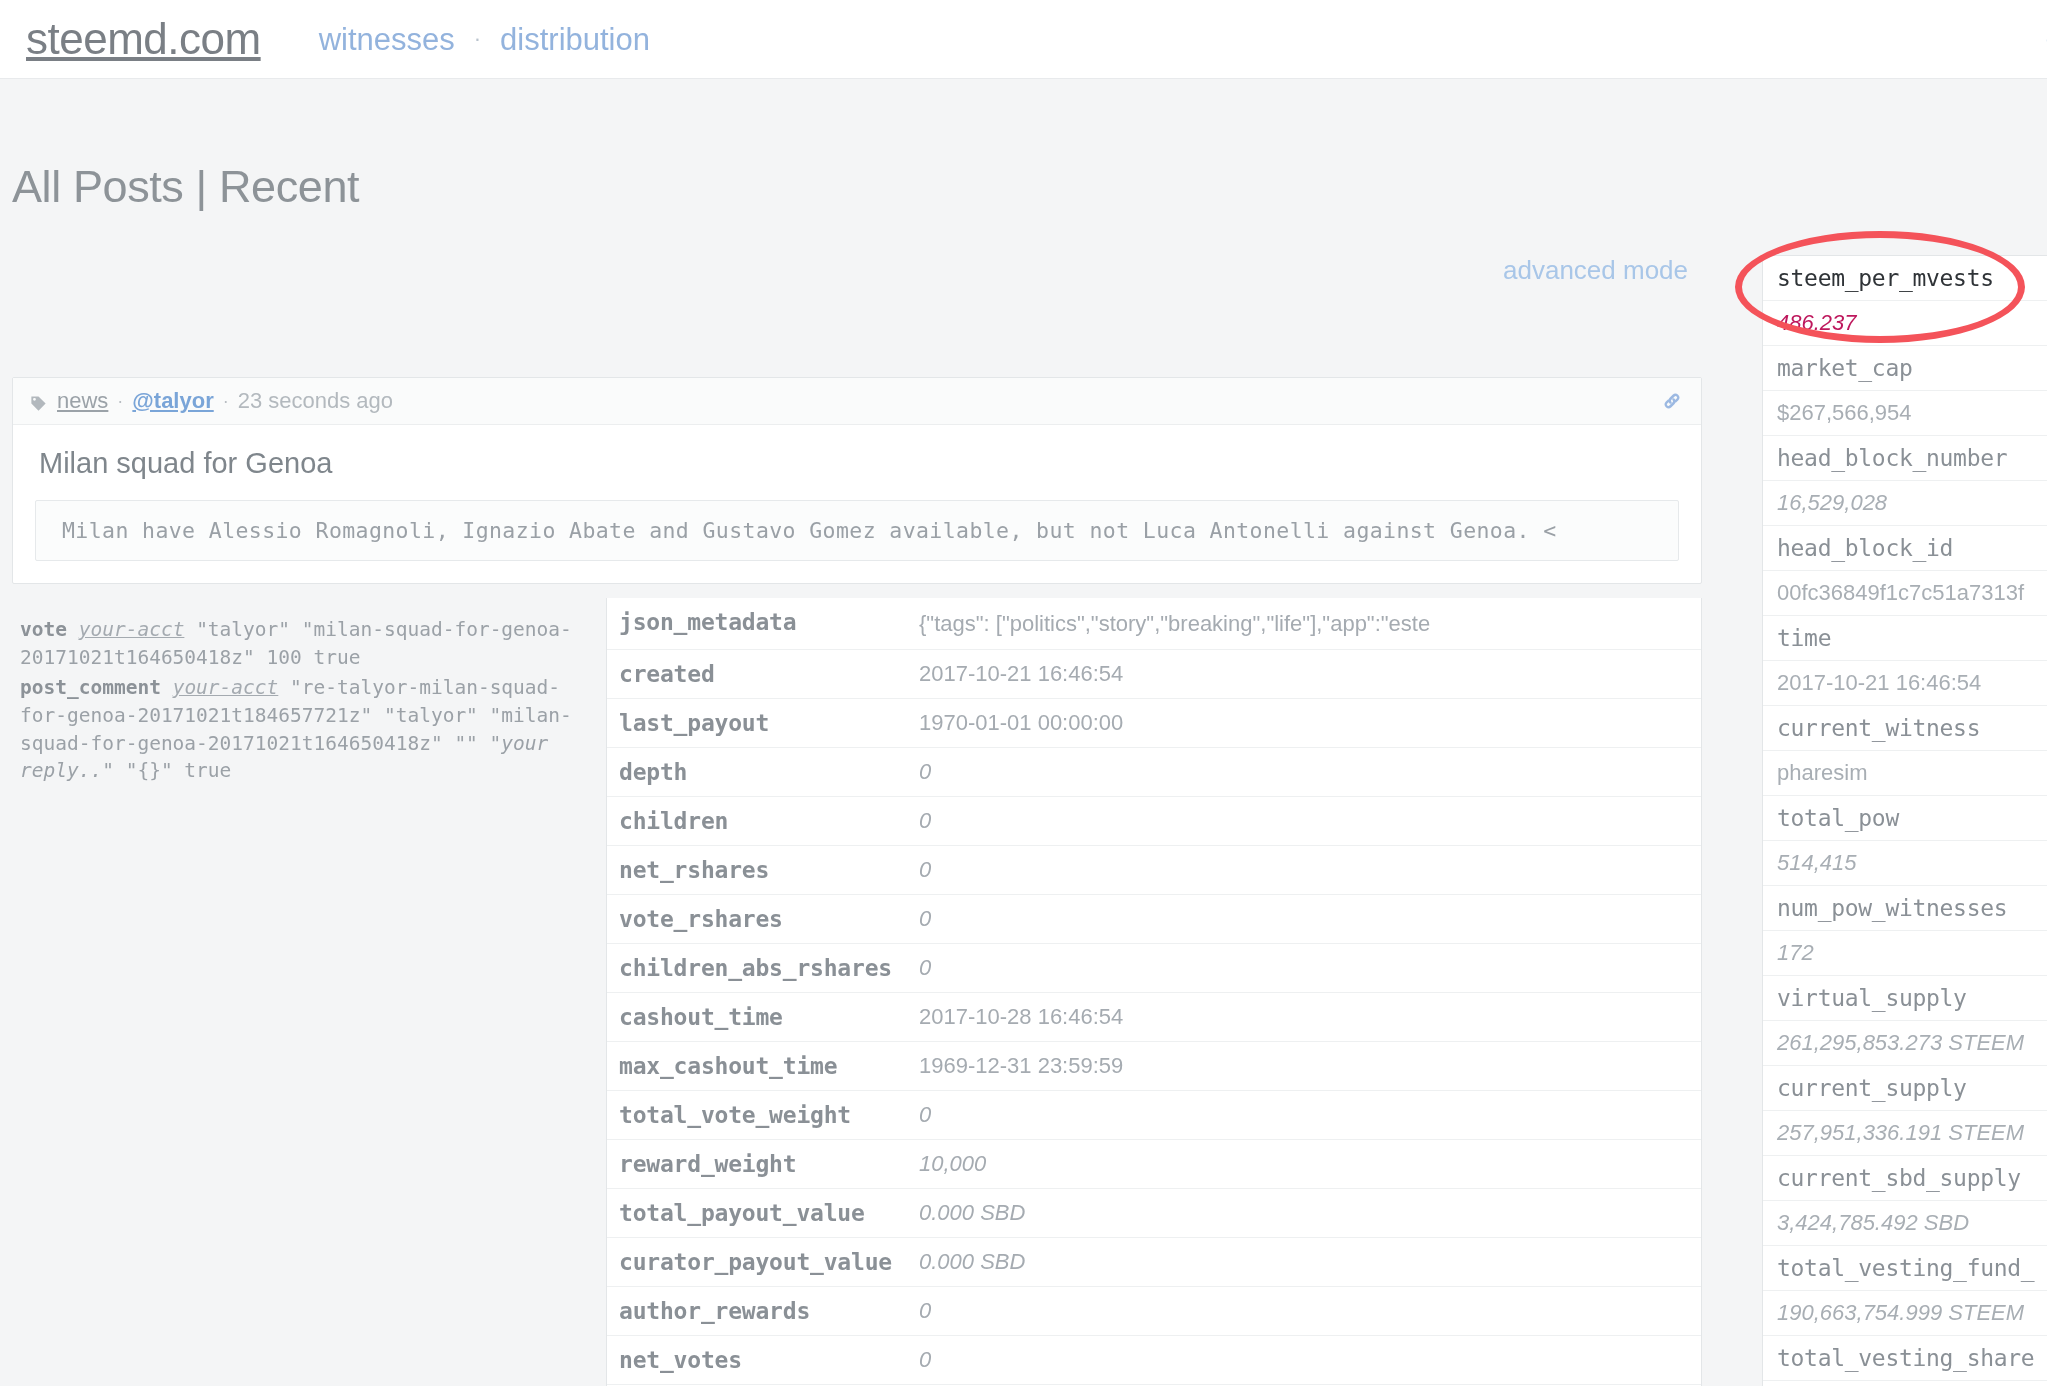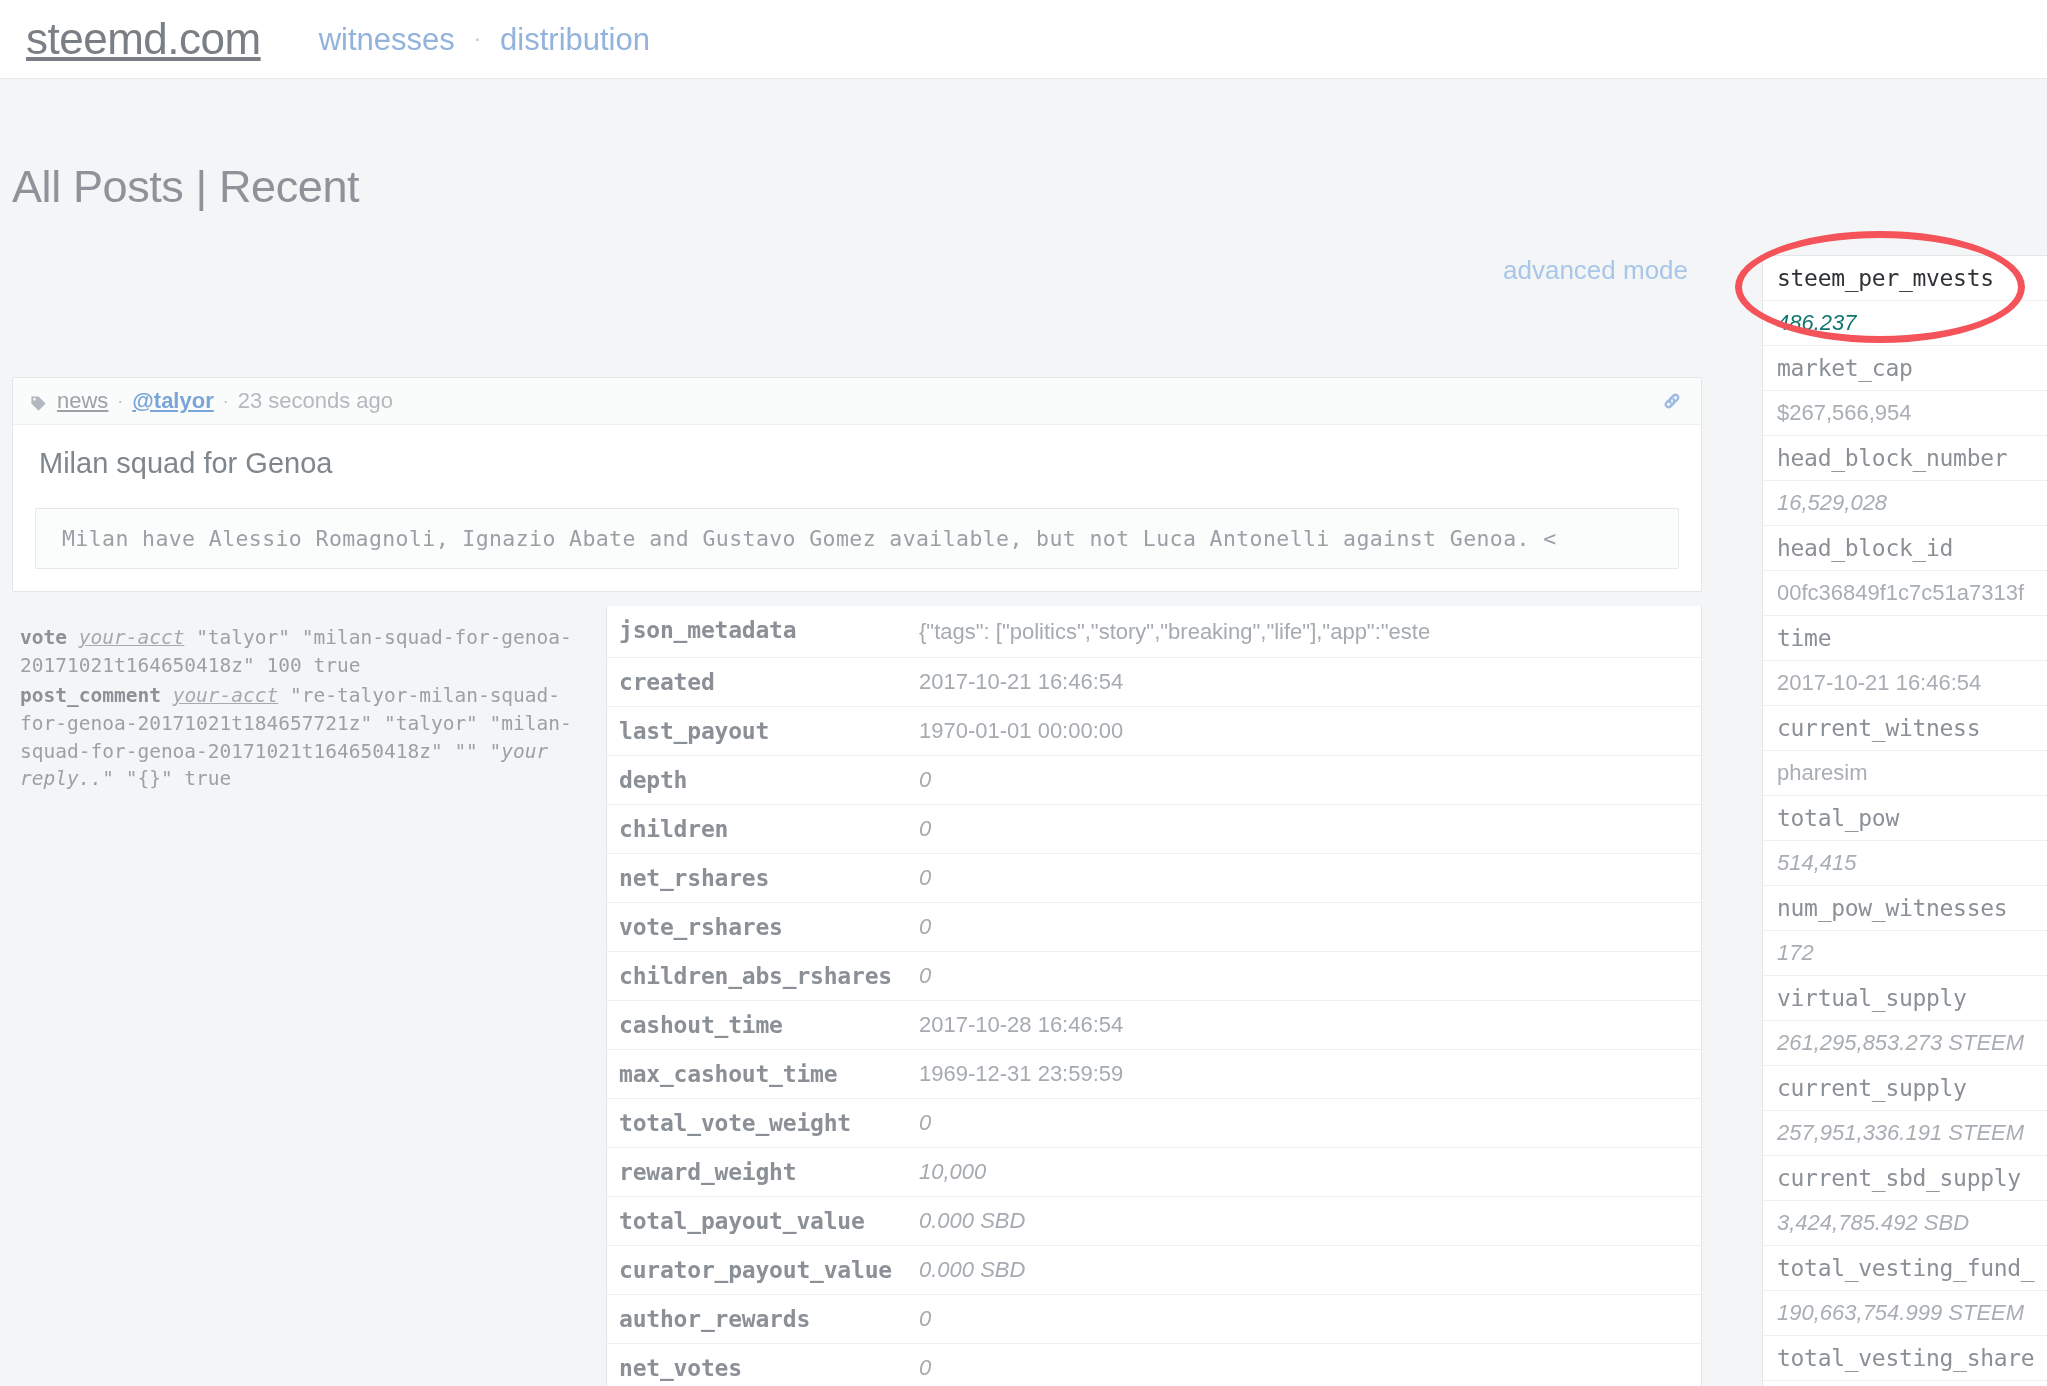--- a/index.html
+++ b/index.html
@@ -137,21 +137,20 @@
     border: 1px solid #e6e9eb;
     background: #fbfcfc;
     border-radius: 2px;
     padding: 17px 26px;
     font-family: "DejaVu Sans Mono", "Liberation Mono", monospace;
     font-size: 21.5px;
     color: #9aa0a6;
     white-space: nowrap;
     overflow: hidden;
     letter-spacing: 0.4px;
-    margin-top: 8px;
   }
 
   
   #lower {
     display: flex;
     margin-top: 14px;
     align-items: flex-start;
   }
   #cli-col {
     width: 594px;
@@ -225,21 +224,21 @@
     color: #8a9096;
     letter-spacing: -0.3px;
   }
   .sb-val {
     font-size: 22px;
     font-style: italic;
     color: #a8aeb4;
   }
   .sb-val.plain { font-style: normal; }
   .sb-row.first .sb-key { color: #2f3337; }
-  .sb-row.first-val .sb-val { color: #0f766e; }
+  .sb-row.first-val .sb-val { color: #be185d; }
 
   
   #annot {
     position: absolute;
     left: 1735px;
     top: 152px;
     width: 290px;
     height: 112px;
     border: 7px solid #f4535a;
     border-radius: 50%;

